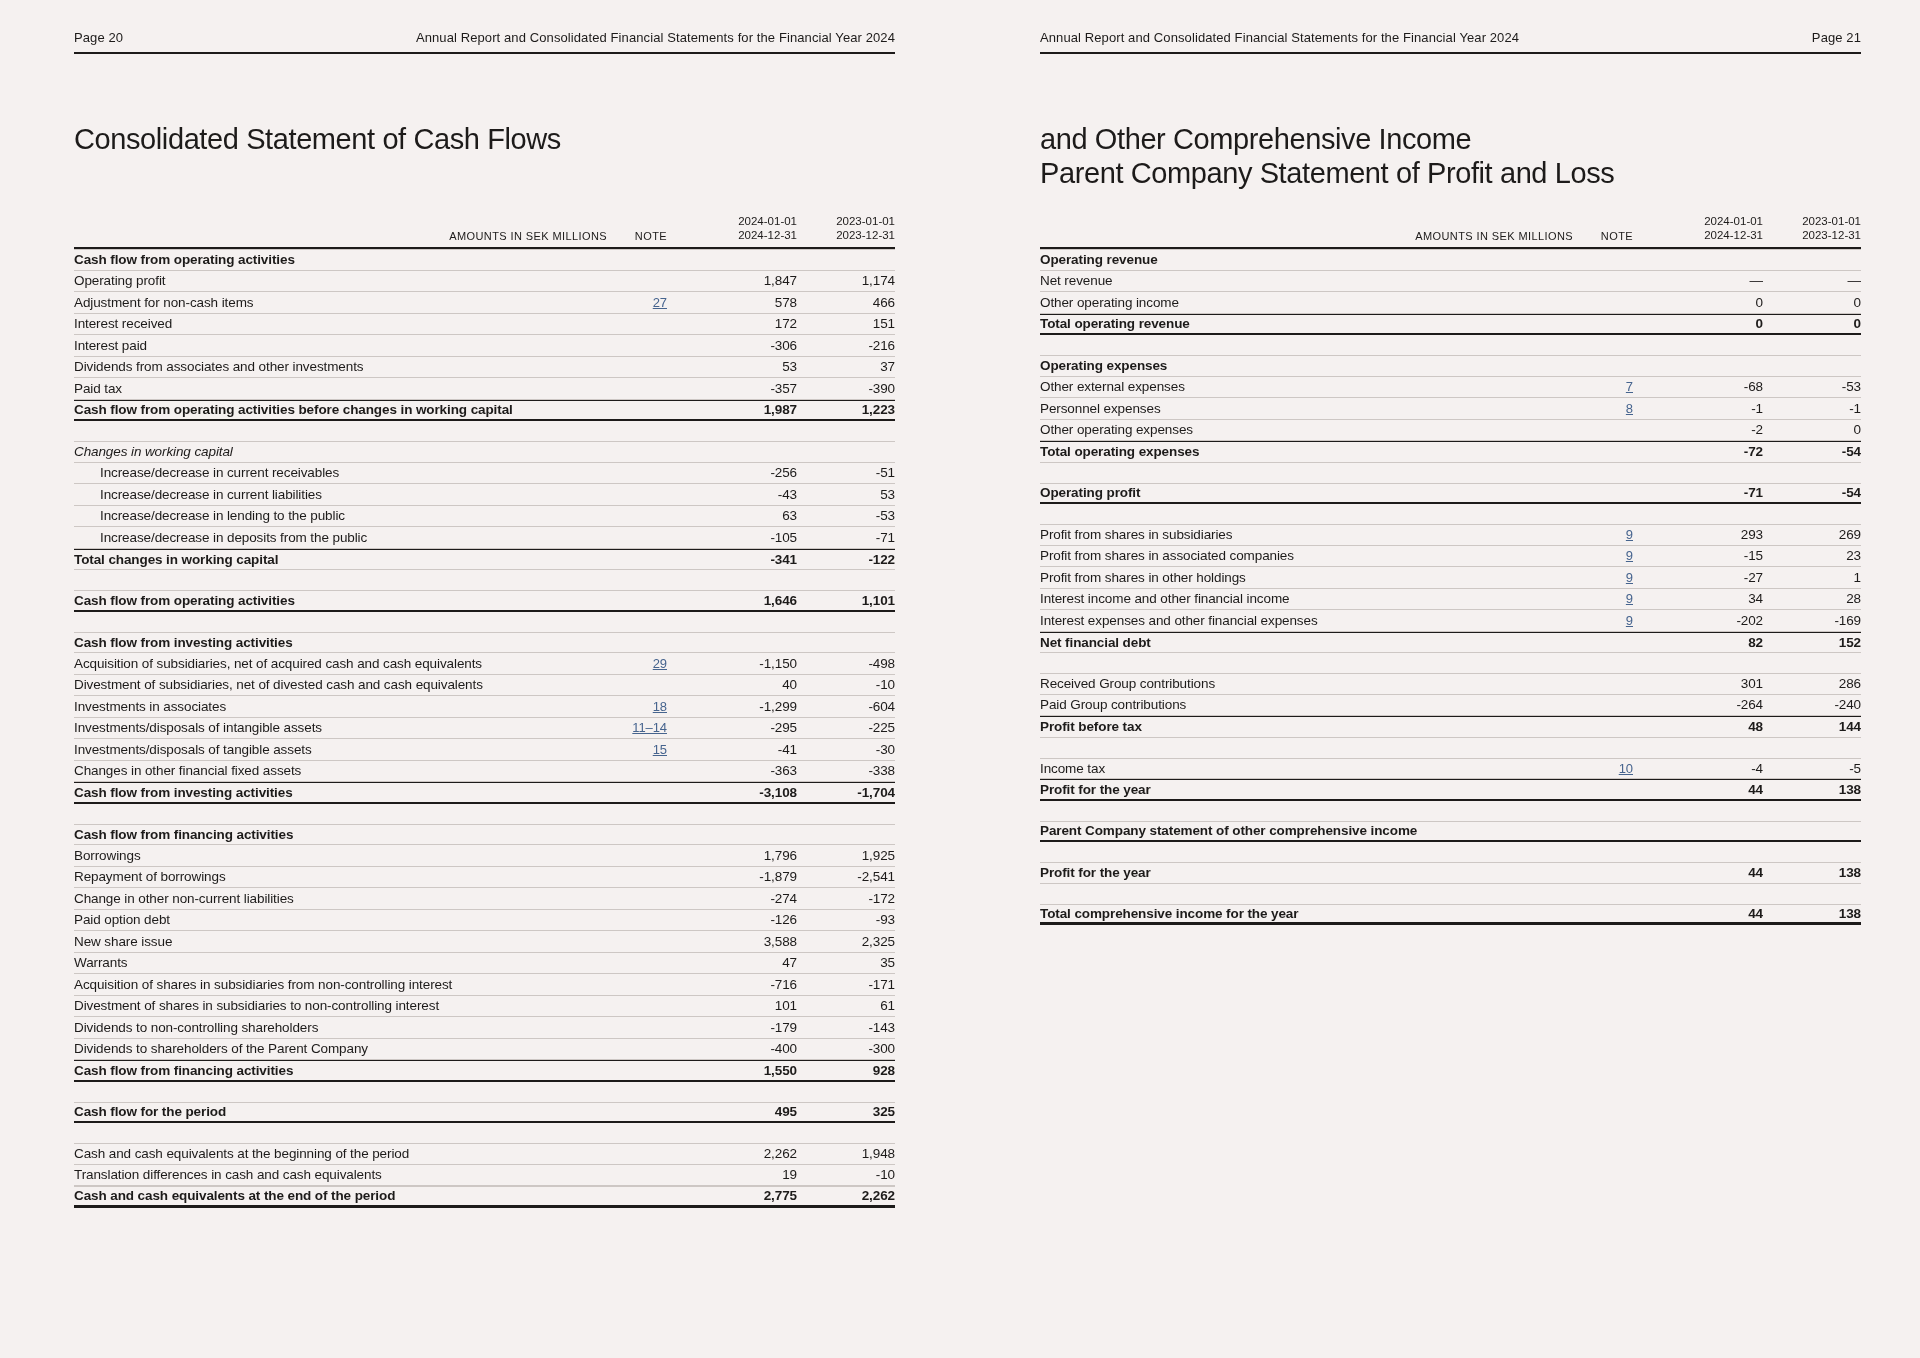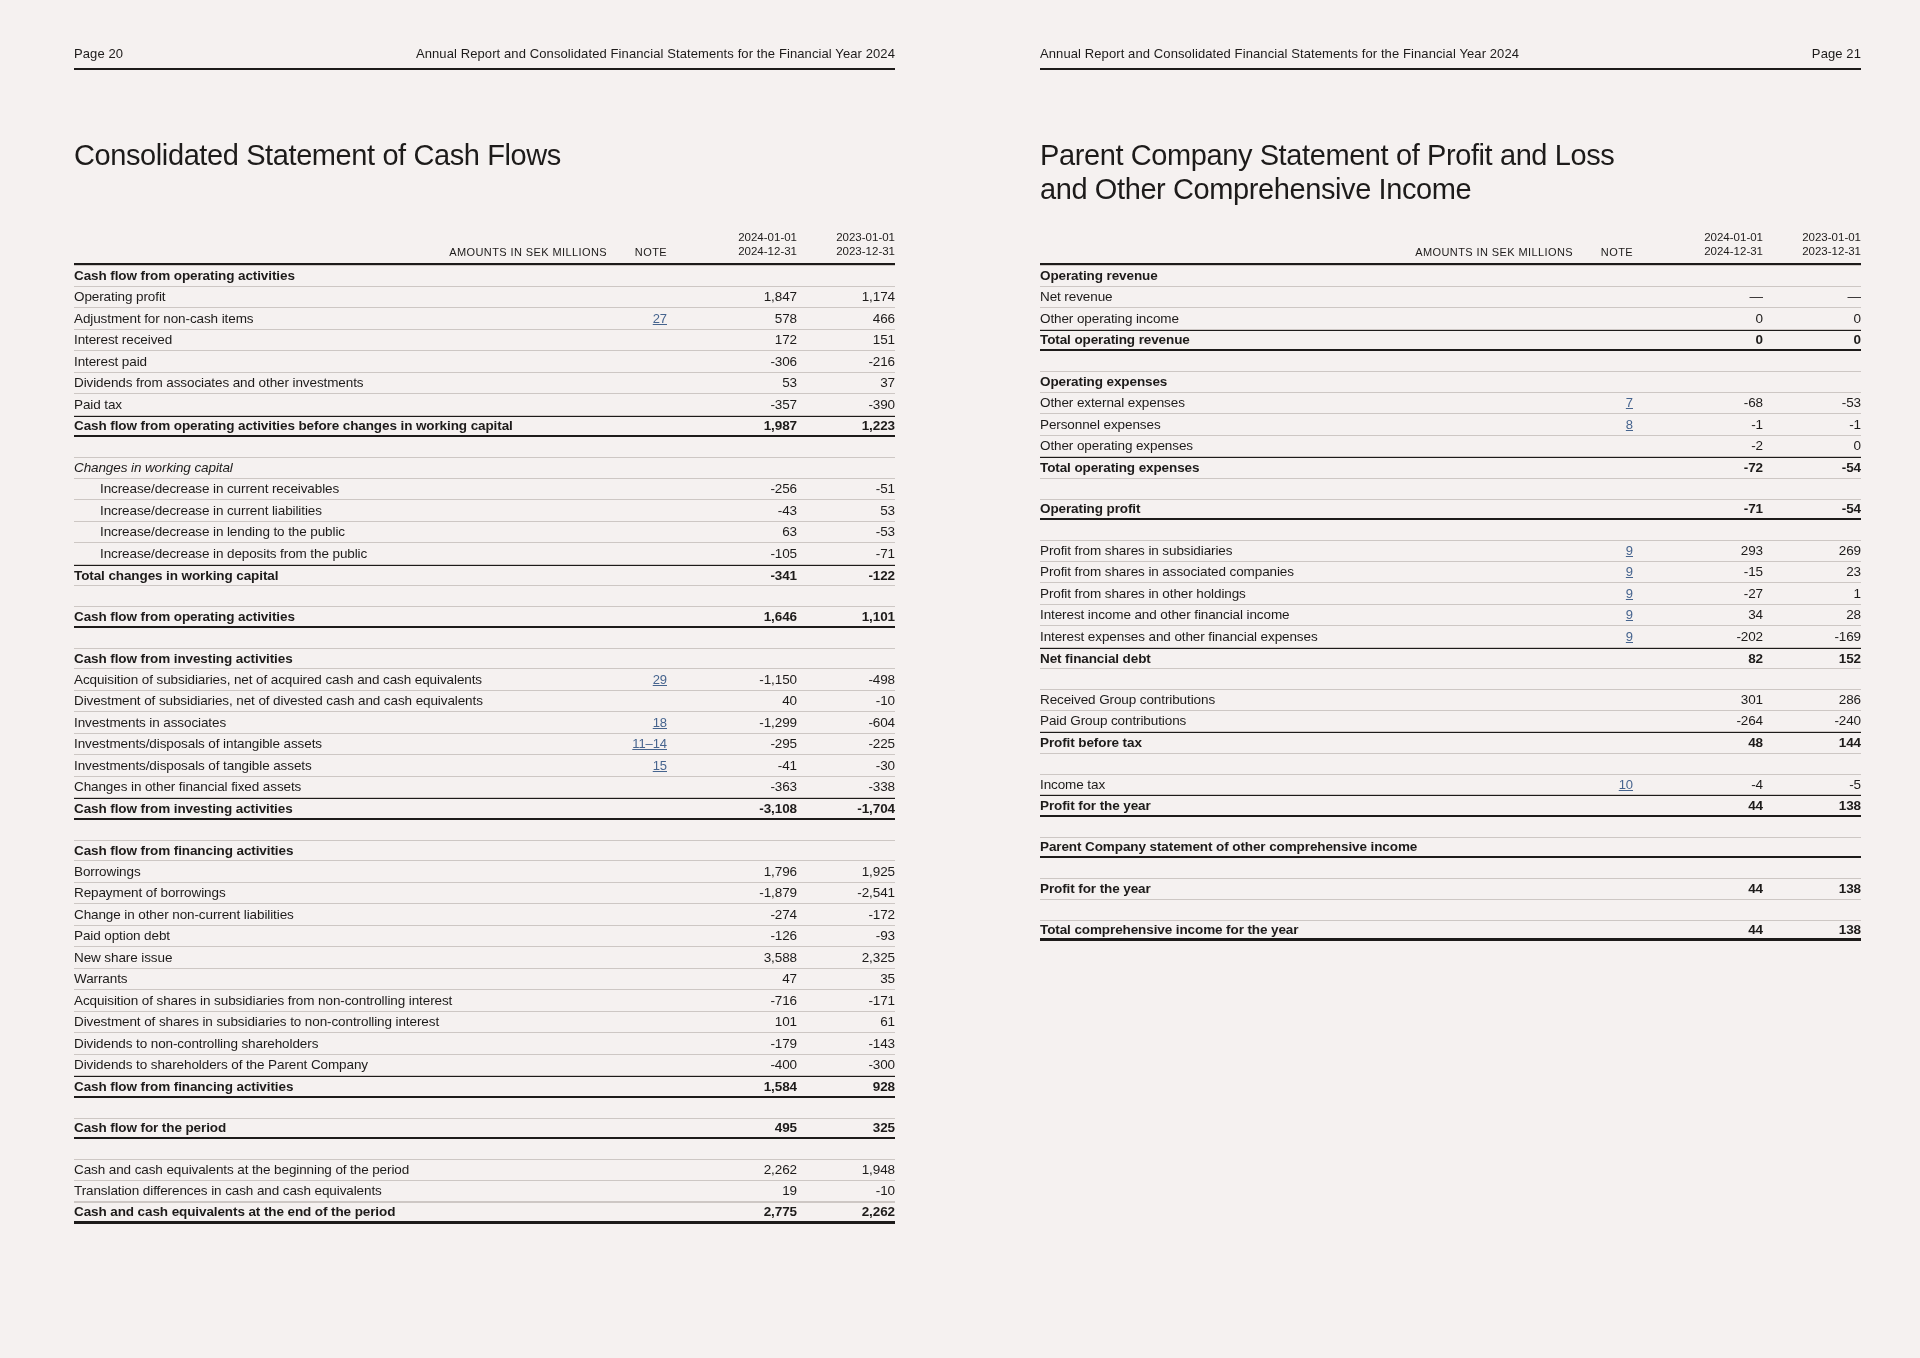--- a/index.html
+++ b/index.html
@@ -15,21 +15,21 @@
     background:var(--bg);color:var(--ink);
     font-family:"Liberation Sans", sans-serif;
     -webkit-font-smoothing:antialiased;
   }
   .page{position:absolute;top:0;width:821px;}
   .page.left{left:74px;}
   .page.right{left:1040px;}
 
   .page-header{
     display:flex;justify-content:space-between;align-items:flex-end;
-    padding-top:46px;padding-bottom:7px;
+    padding-top:30px;padding-bottom:7px;
     border-bottom:2.5px solid var(--dark);
     font-size:13px;letter-spacing:0.1px;
   }
   .page-title{
     margin-top:68px;height:74px;
     font-size:29px;font-weight:normal;letter-spacing:-0.4px;line-height:34px;
   }
 
   .col-header{
     display:flex;align-items:flex-end;
@@ -307,21 +307,21 @@
         </div>
         <div class="row item">
           <span class="lbl">Dividends to shareholders of the Parent Company</span>
           <span class="note"></span>
           <span class="v1">-400</span>
           <span class="v2">-300</span>
         </div>
         <div class="row total">
           <span class="lbl">Cash flow from financing activities</span>
           <span class="note"></span>
-          <span class="v1">1,584</span>
+          <span class="v1">1,550</span>
           <span class="v2">928</span>
         </div>
       </div>
       <div class="section">
         <div class="row total">
           <span class="lbl">Cash flow for the period</span>
           <span class="note"></span>
           <span class="v1">495</span>
           <span class="v2">325</span>
         </div>
@@ -348,22 +348,22 @@
       </div>
     </div>
 </div>
 
 <div class="page right">
   <div class="page-header">
     <span>Annual Report and Consolidated Financial Statements for the Financial Year 2024</span>
     <span>Page 21</span>
   </div>
   <div class="page-title">
+    <div>and Other Comprehensive Income</div>
     <div>Parent Company Statement of Profit and Loss</div>
-    <div>and Other Comprehensive Income</div>
   </div>
   <div class="col-header">
     <span class="col-amounts">AMOUNTS IN SEK MILLIONS</span>
     <span class="col-note">NOTE</span>
     <span class="col-d1">
       <div>2024-01-01</div>
       <div>2024-12-31</div>
     </span>
     <span class="col-d2">
       <div>2023-01-01</div>

